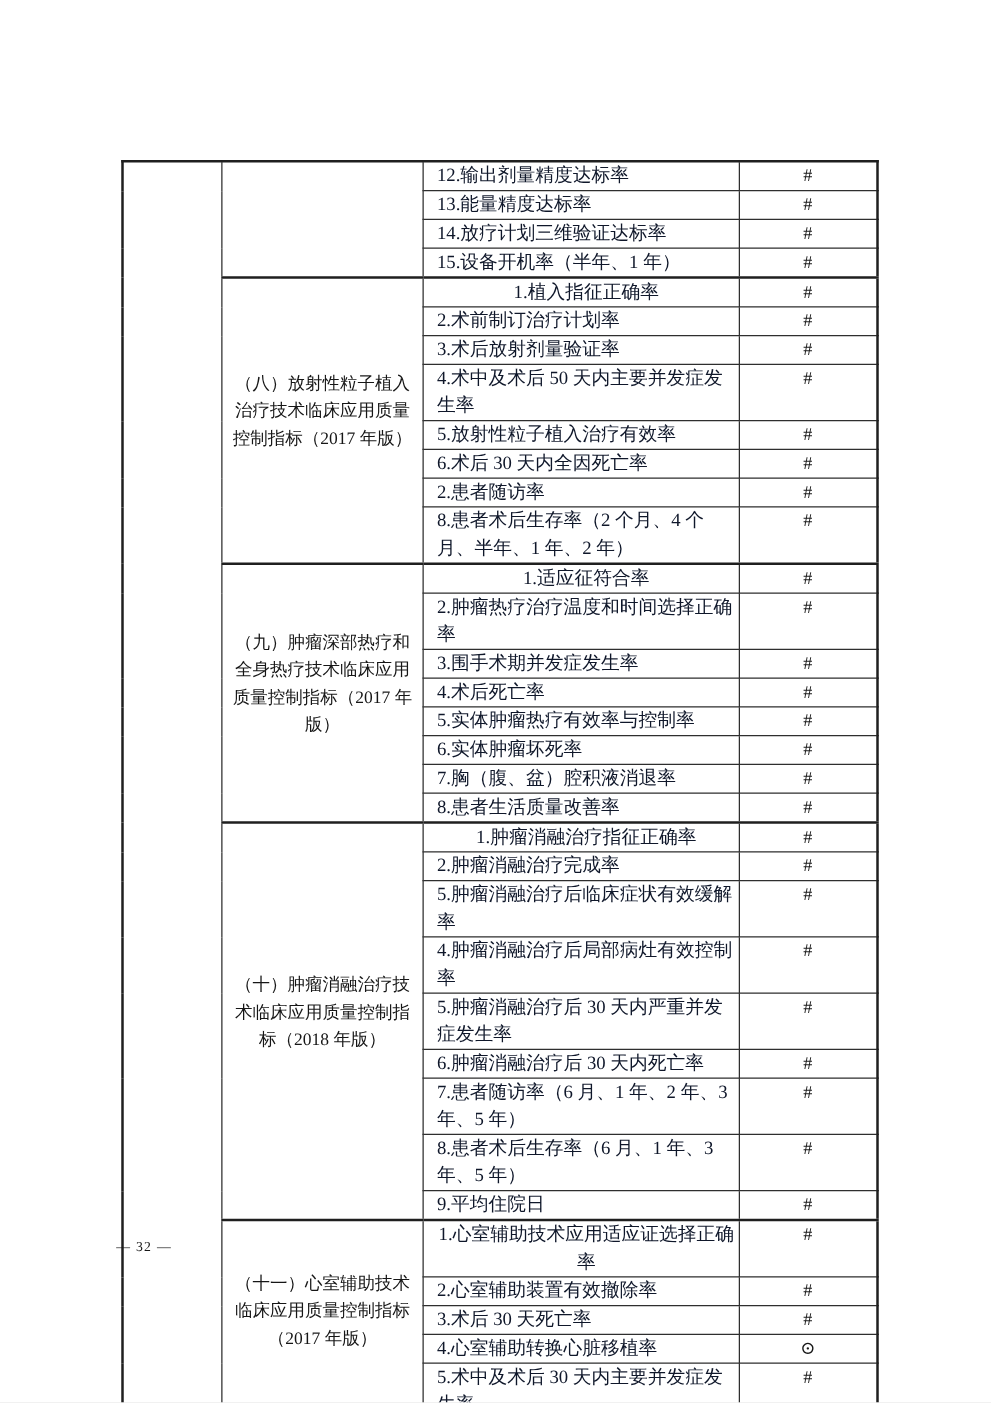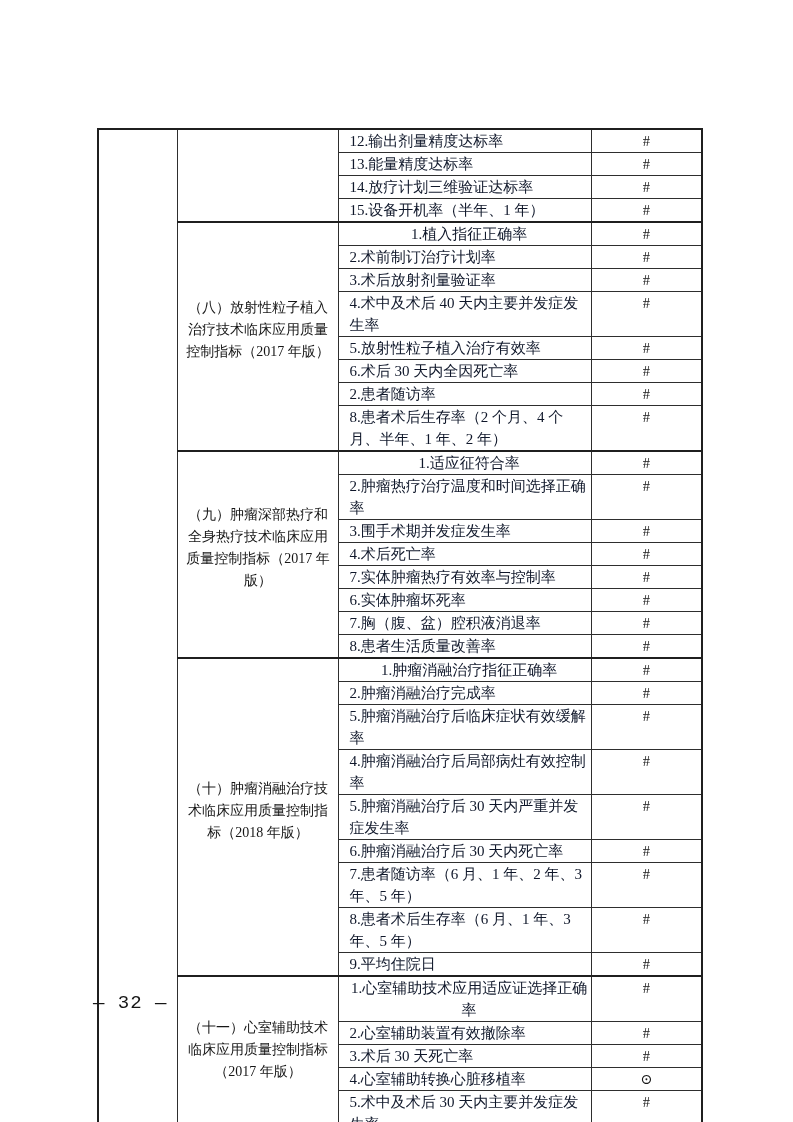--- a/index.html
+++ b/index.html
@@ -55,25 +55,24 @@
     font-size: 14.5px;
     line-height: 22px;
     text-align: center;
     vertical-align: top;
     color: #161616;
   }
   .page-number {
     position: absolute;
     left: 93px;
     top: 992px;
-    font-size: 19px;
+    font-size: 11px;
     letter-spacing: 1px;
     color: #161616;
     white-space: pre;
-    font-family: Liberation Mono, monospace;
   }
 </style>
 </head>
 <body>
 
 <div class="page">
 
   <table class="qc-table">
     <colgroup>
       <col style="width:79px">
@@ -107,21 +106,21 @@
         </tr>
         <tr>
           <td class="item">2.术前制订治疗计划率</td>
           <td class="val">#</td>
         </tr>
         <tr>
           <td class="item">3.术后放射剂量验证率</td>
           <td class="val">#</td>
         </tr>
         <tr>
-          <td class="item">4.术中及术后 40 天内主要并发症发生率</td>
+          <td class="item">4.术中及术后 50 天内主要并发症发生率</td>
           <td class="val">#</td>
         </tr>
         <tr>
           <td class="item">5.放射性粒子植入治疗有效率</td>
           <td class="val">#</td>
         </tr>
         <tr>
           <td class="item">6.术后 30 天内全因死亡率</td>
           <td class="val">#</td>
         </tr>
@@ -144,21 +143,21 @@
         </tr>
         <tr>
           <td class="item">3.围手术期并发症发生率</td>
           <td class="val">#</td>
         </tr>
         <tr>
           <td class="item">4.术后死亡率</td>
           <td class="val">#</td>
         </tr>
         <tr>
-          <td class="item">7.实体肿瘤热疗有效率与控制率</td>
+          <td class="item">5.实体肿瘤热疗有效率与控制率</td>
           <td class="val">#</td>
         </tr>
         <tr>
           <td class="item">6.实体肿瘤坏死率</td>
           <td class="val">#</td>
         </tr>
         <tr>
           <td class="item">7.胸（腹、盆）腔积液消退率</td>
           <td class="val">#</td>
         </tr>

